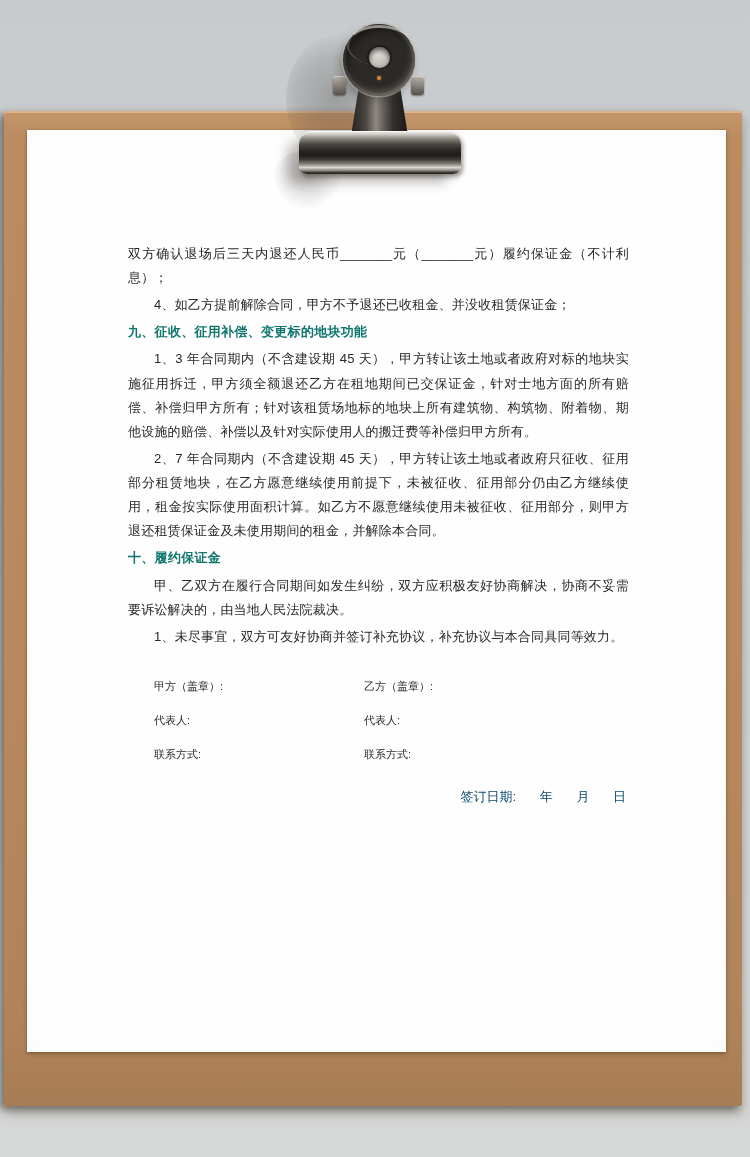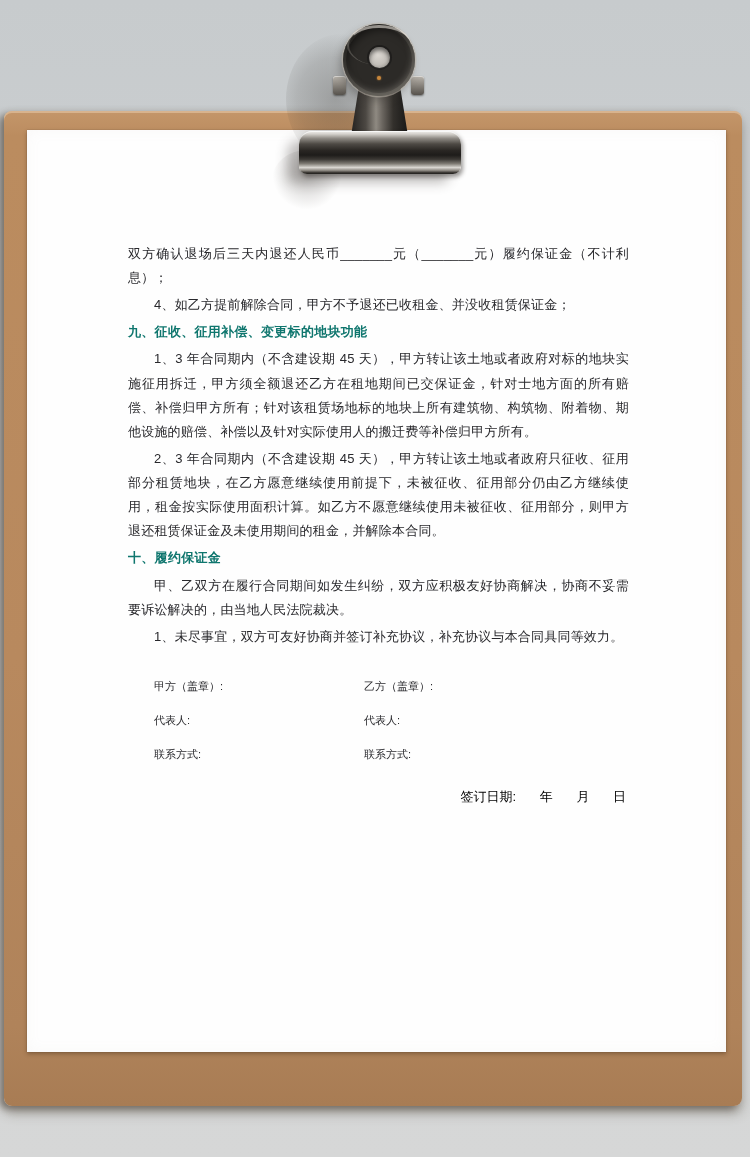--- a/index.html
+++ b/index.html
@@ -5,42 +5,42 @@
   html,body{margin:0;padding:0;background:#b9bdbf;}
   .stage{
     position:relative;width:750px;height:1157px;overflow:hidden;
     background:linear-gradient(180deg,#c7cbcd 0%,#cdd0d2 35%,#d3d5d5 75%,#d6d7d7 100%);
     font-family:"Liberation Sans","DejaVu Sans",sans-serif;
   }
   
   .board{
     position:absolute;left:4px;top:111px;width:738px;height:995px;
     background:linear-gradient(180deg,#c4966a 0%,#bb8c5f 2.5%,#b8895e 55%,#b0835a 92%,#a87c54 100%);
-    border-radius:8px;
+    border-radius:2px;
     box-shadow:-5px 3px 7px rgba(74,66,57,.55), 0 7px 12px rgba(96,86,74,.45), inset 0 2px 0 rgba(255,235,210,.35);
   }
   
   .paper{
     position:absolute;left:23px;top:19px;width:699px;height:922px;
     background:#fefefe;box-sizing:border-box;
     padding:112px 97px 0 101px;
     box-shadow:0 2px 4px rgba(80,55,30,.45), 0 0 1px rgba(110,85,60,.6), inset 0 0 14px rgba(190,170,150,.07);
   }
   
   .doc{
     color:#28282c;font-size:13px;line-height:24.2px;text-align:justify;
     letter-spacing:.2px;
   }
   .doc p{margin:0 0 2.5px;}
   .doc p.heading{font-weight:700;color:#0f766e;margin:3px 0 3px;letter-spacing:.3px;}
   .doc p.indent{text-indent:2em;}
   .sig{margin-top:20px;font-size:11px;color:#28282c;}
   .sig-row{display:grid;grid-template-columns:236px auto;line-height:34px;}
   .sig-row .l{padding-left:26px;}
-  .dateline{margin-top:14px;text-align:right;padding-right:3px;font-size:13px;color:#000000;line-height:24px;}
+  .dateline{margin-top:14px;text-align:right;padding-right:3px;font-size:13px;color:#0c4a6e;line-height:24px;}
   .dateline .unit{margin-left:20px;}
   
   .clip-shadow{
     position:absolute;left:286px;top:34px;width:110px;height:130px;border-radius:50%;
     background:radial-gradient(ellipse at 45% 50%, rgba(55,52,48,.30) 0%, rgba(55,52,48,.16) 45%, rgba(55,52,48,0) 72%);
   }
   .bar-shadow{
     position:absolute;left:272px;top:150px;width:70px;height:60px;border-radius:50%;
     background:radial-gradient(ellipse at 50% 40%, rgba(60,55,50,.28) 0%, rgba(60,55,50,0) 70%);
   }
@@ -97,21 +97,21 @@
 <div class="stage">
 
   <div class="board">
     <div class="paper">
 
       <div class="doc" id="doc">
           <p class="body">双方确认退场后三天内退还人民币_______元（_______元）履约保证金（不计利息）；</p>
           <p class="body indent">4、如乙方提前解除合同，甲方不予退还已收租金、并没收租赁保证金；</p>
           <p class="heading">九、征收、征用补偿、变更标的地块功能</p>
           <p class="body indent">1、3 年合同期内（不含建设期 45 天），甲方转让该土地或者政府对标的地块实施征用拆迁，甲方须全额退还乙方在租地期间已交保证金，针对士地方面的所有赔偿、补偿归甲方所有；针对该租赁场地标的地块上所有建筑物、构筑物、附着物、期他设施的赔偿、补偿以及针对实际使用人的搬迁费等补偿归甲方所有。</p>
-          <p class="body indent">2、3 年合同期内（不含建设期 45 天），甲方转让该土地或者政府只征收、征用部分租赁地块，在乙方愿意继续使用前提下，未被征收、征用部分仍由乙方继续使用，租金按实际使用面积计算。如乙方不愿意继续使用未被征收、征用部分，则甲方退还租赁保证金及未使用期间的租金，并解除本合同。</p>
+          <p class="body indent">2、7 年合同期内（不含建设期 45 天），甲方转让该土地或者政府只征收、征用部分租赁地块，在乙方愿意继续使用前提下，未被征收、征用部分仍由乙方继续使用，租金按实际使用面积计算。如乙方不愿意继续使用未被征收、征用部分，则甲方退还租赁保证金及未使用期间的租金，并解除本合同。</p>
           <p class="heading">十、履约保证金</p>
           <p class="body indent">甲、乙双方在履行合同期间如发生纠纷，双方应积极友好协商解决，协商不妥需要诉讼解决的，由当地人民法院裁决。</p>
           <p class="body indent">1、未尽事宜，双方可友好协商并签订补充协议，补充协议与本合同具同等效力。</p>
         </div>
 
       <div class="sig" id="sig">
           <div class="sig-row">
             <span class="l">甲方（盖章）:</span>
             <span class="r">乙方（盖章）:</span>
           </div>

